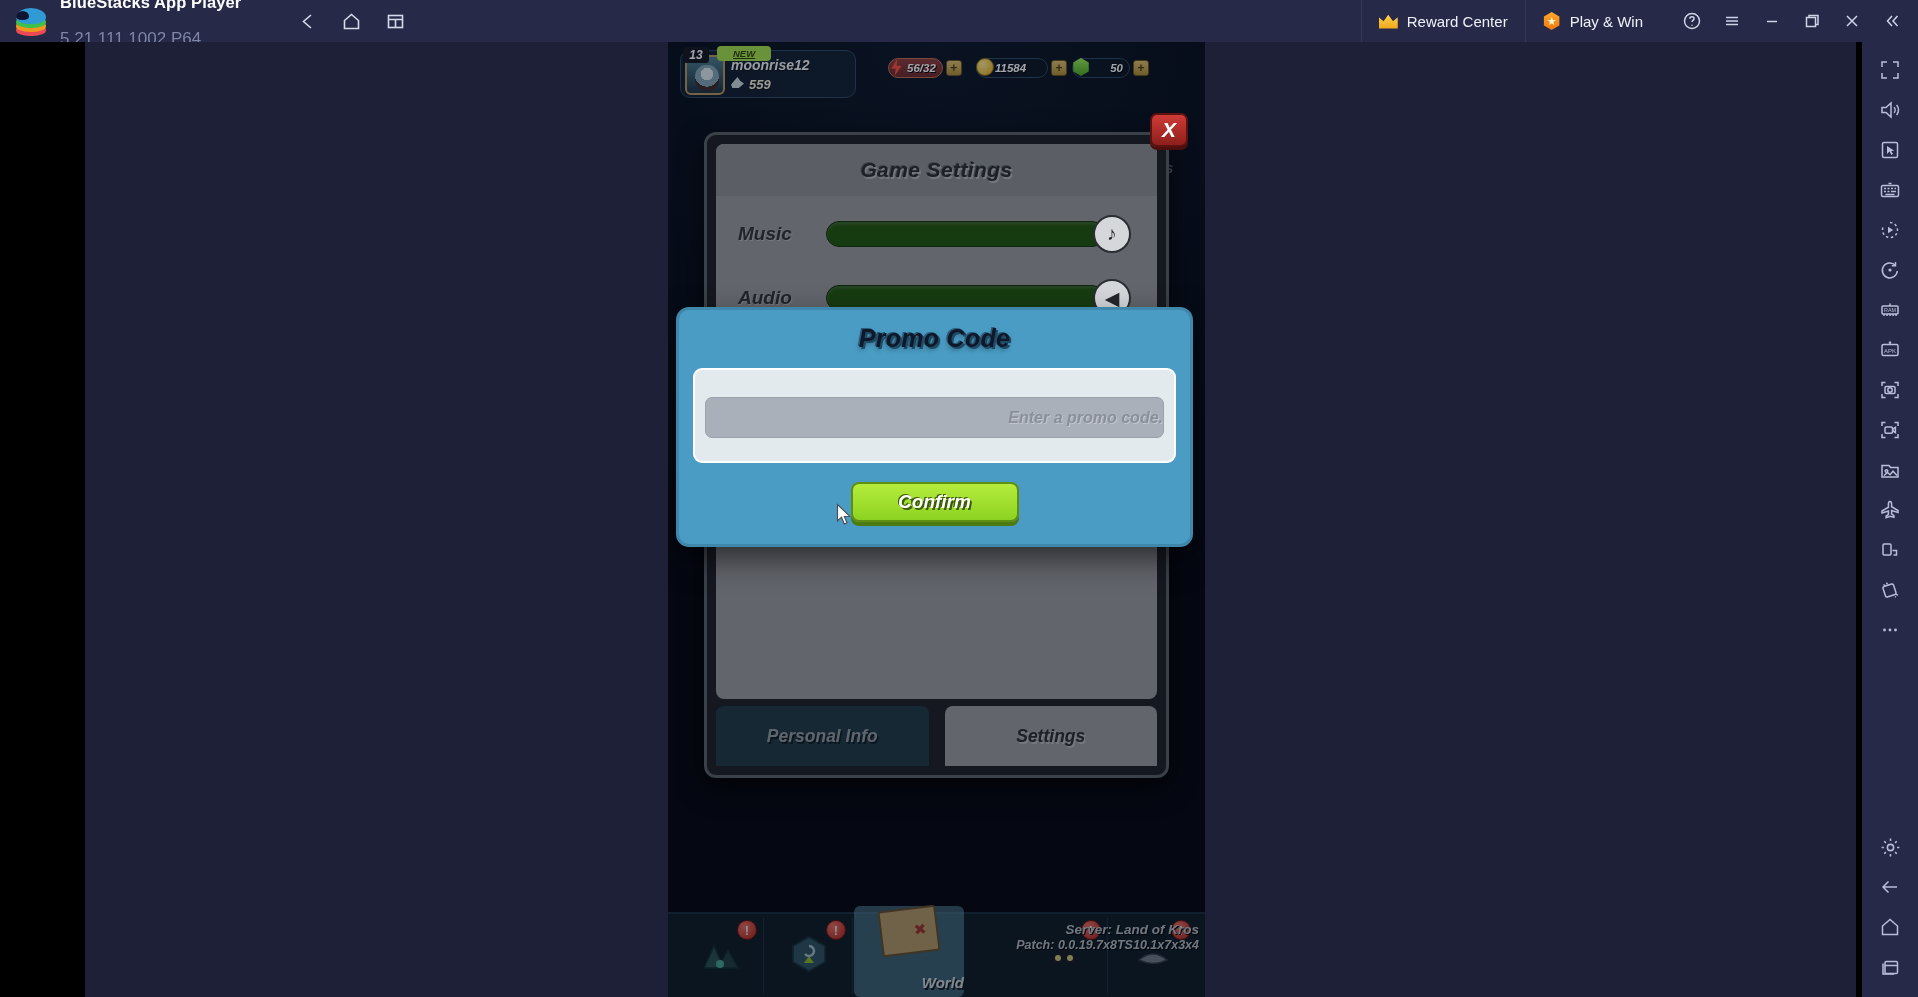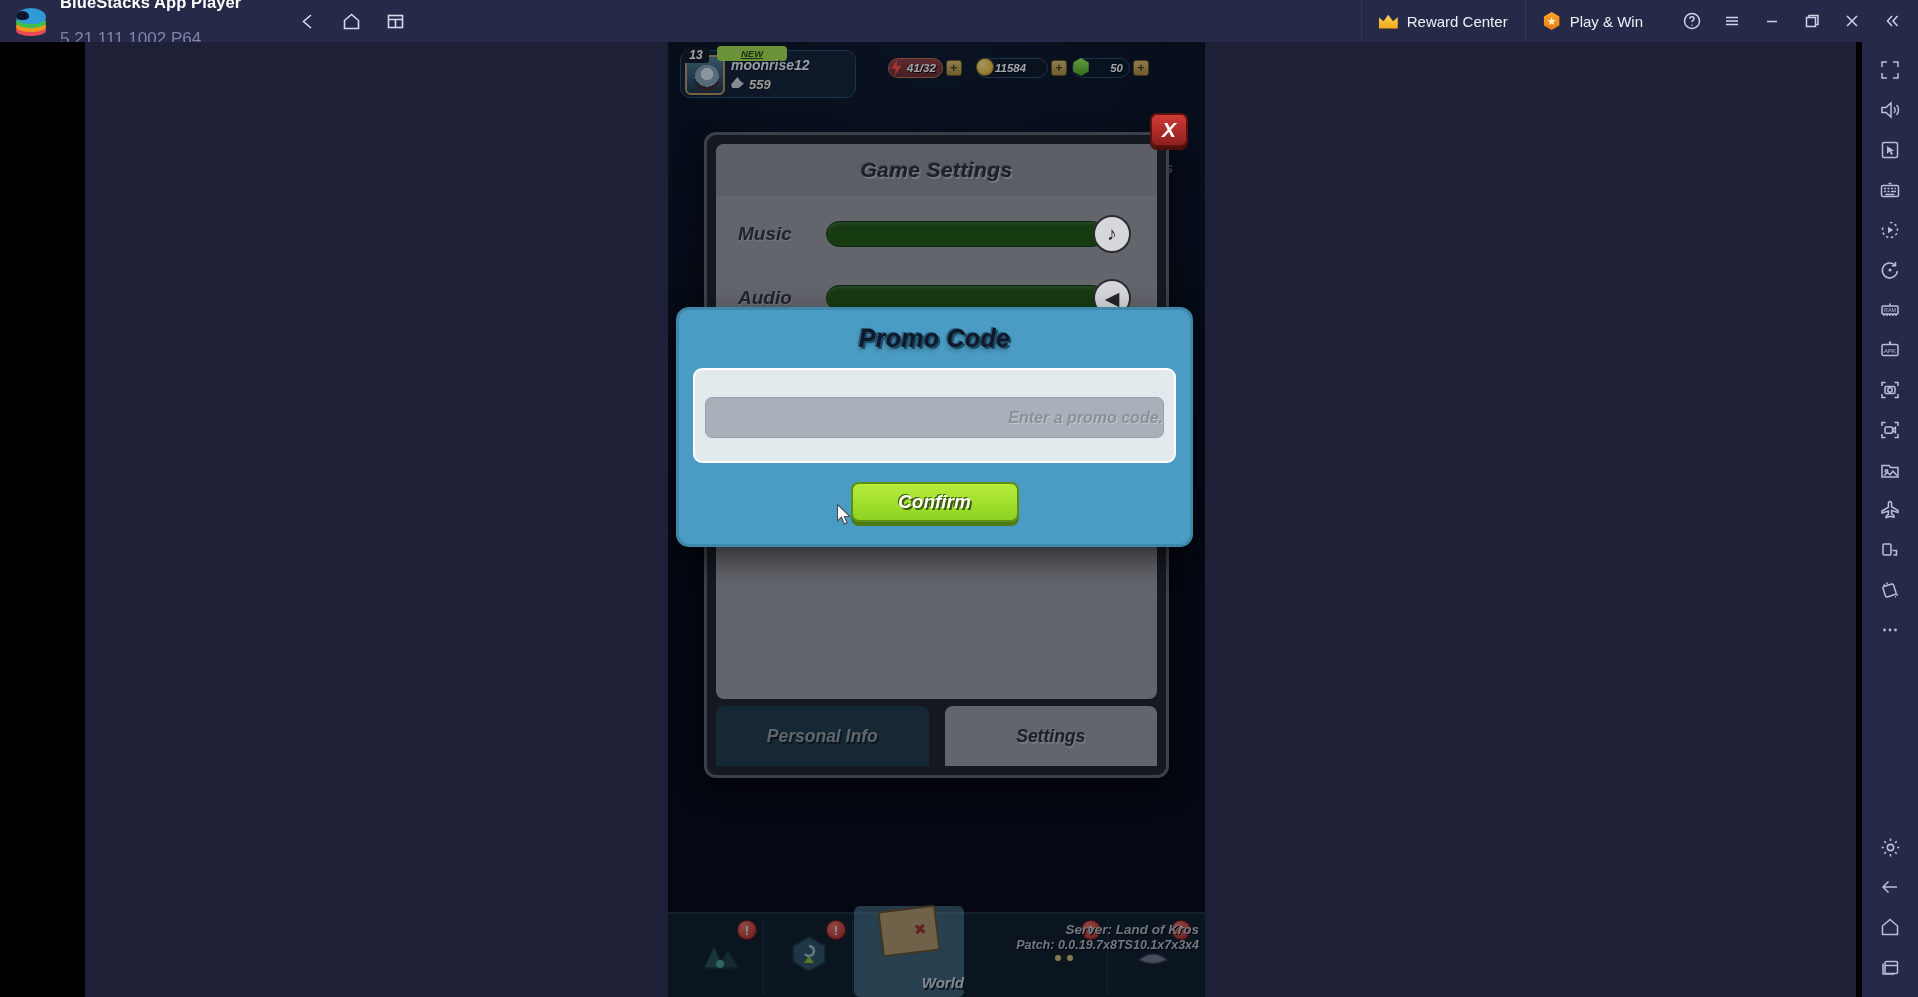--- a/index.html
+++ b/index.html
@@ -89,21 +89,21 @@
   }
   #avatar .face{ position:absolute; left:8px; top:8px; width:24px; height:26px;
     background:radial-gradient(circle at 50% 35%, #dfe9ef 0 30%, #84a4b4 31% 60%, #3a2a2a 61% 100%);
     border-radius:45% 45% 40% 40%; }
   #lvlbox {
     position:absolute; left:2px; top:-4px; width:26px; height:16px; background:#11151d;
     border-radius:3px; color:#fff; font-size:12px; font-weight:700;
     display:flex; align-items:center; justify-content:center; font-style:italic;
   }
   #newbadge {
-    position:absolute; left:36px; top:-5px; height:15px; padding:0 24px; background:#a6e24a;
+    position:absolute; left:36px; top:-5px; height:15px; padding:0 16px; background:#a6e24a;
     border-radius:4px; color:#2e4206; font-size:9.5px; font-weight:800; font-style:italic;
     display:flex; align-items:center;text-decoration:underline;
   }
   #pname { position:absolute; left:50px; top:6px; color:#f0f4f7; font-size:14px;
     font-style:italic; font-weight:700; text-shadow:1px 1px 0 #111; }
   #ppow { position:absolute; left:50px; top:26px; color:#f4f0dc; font-size:13px;
     font-style:italic; font-weight:700; text-shadow:1px 1px 0 #111; display:flex; gap:5px; }
   #ppow .sw { width:13px;height:11px;background:#cfd8df;
     clip-path:polygon(0 70%,20% 40%,50% 0,70% 35%,100% 60%,60% 100%,10% 100%); }
 
@@ -329,21 +329,21 @@
         <div id="newbadge">NEW</div>
         <div id="pname">moonrise12</div>
         <div id="ppow">
           <span class="sw"></span>
           <span>559</span>
         </div>
       </div>
 
       <div class="res" id="res-energy">
         <span class="ic"></span>
-        <span class="resbar">41/32</span>
+        <span class="resbar">56/32</span>
         <span class="plusbtn">+</span>
       </div>
       <div class="res" id="res-gold">
         <span class="ic"></span>
         <span class="resbar">11584</span>
         <span class="plusbtn">+</span>
       </div>
       <div class="res" id="res-gem">
         <span class="ic"></span>
         <span class="resbar">50</span>

